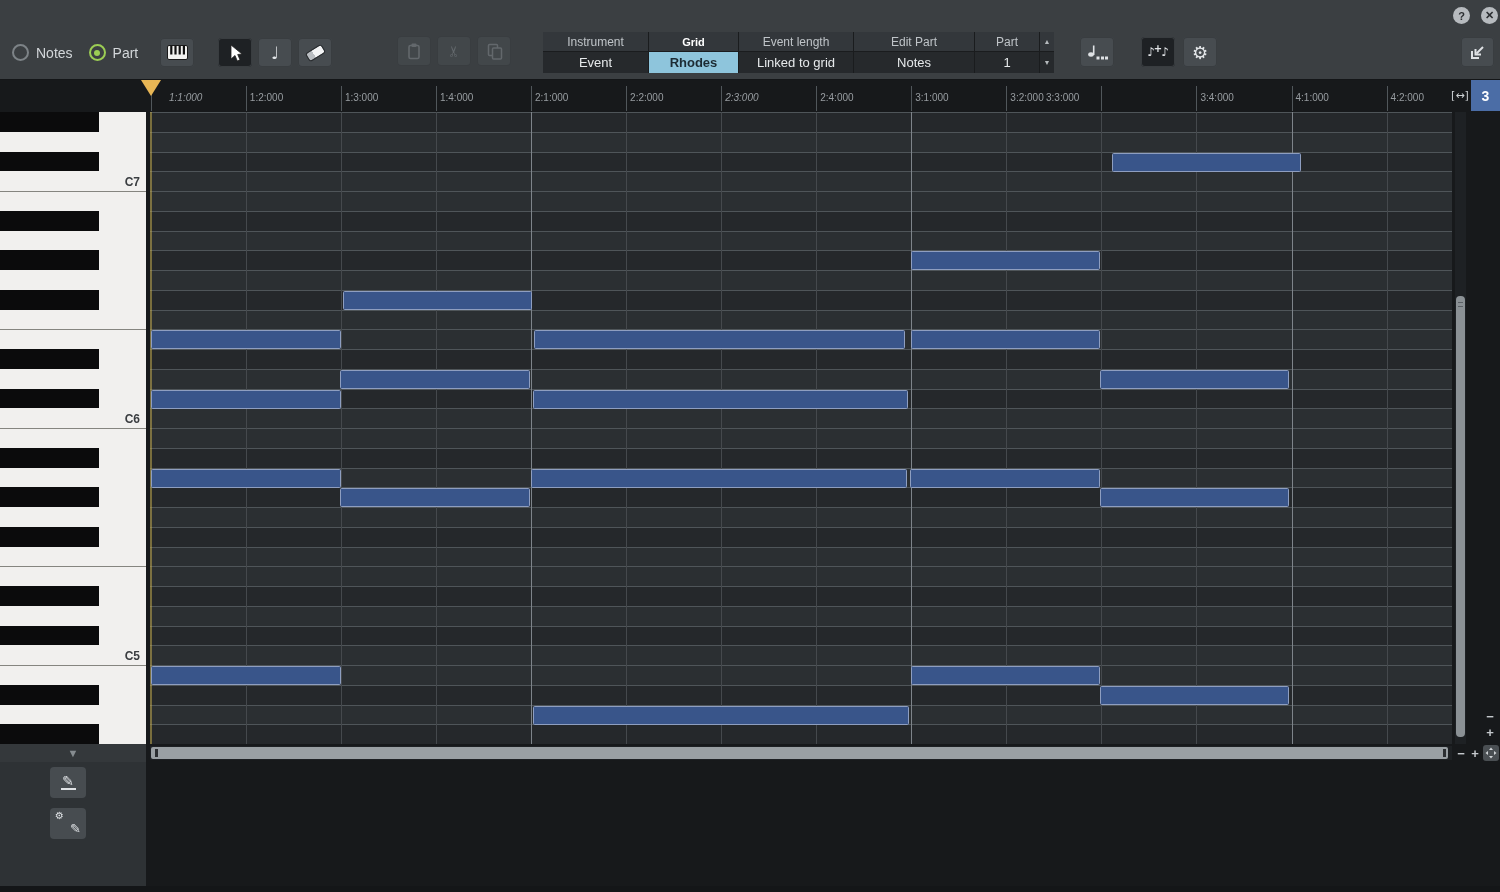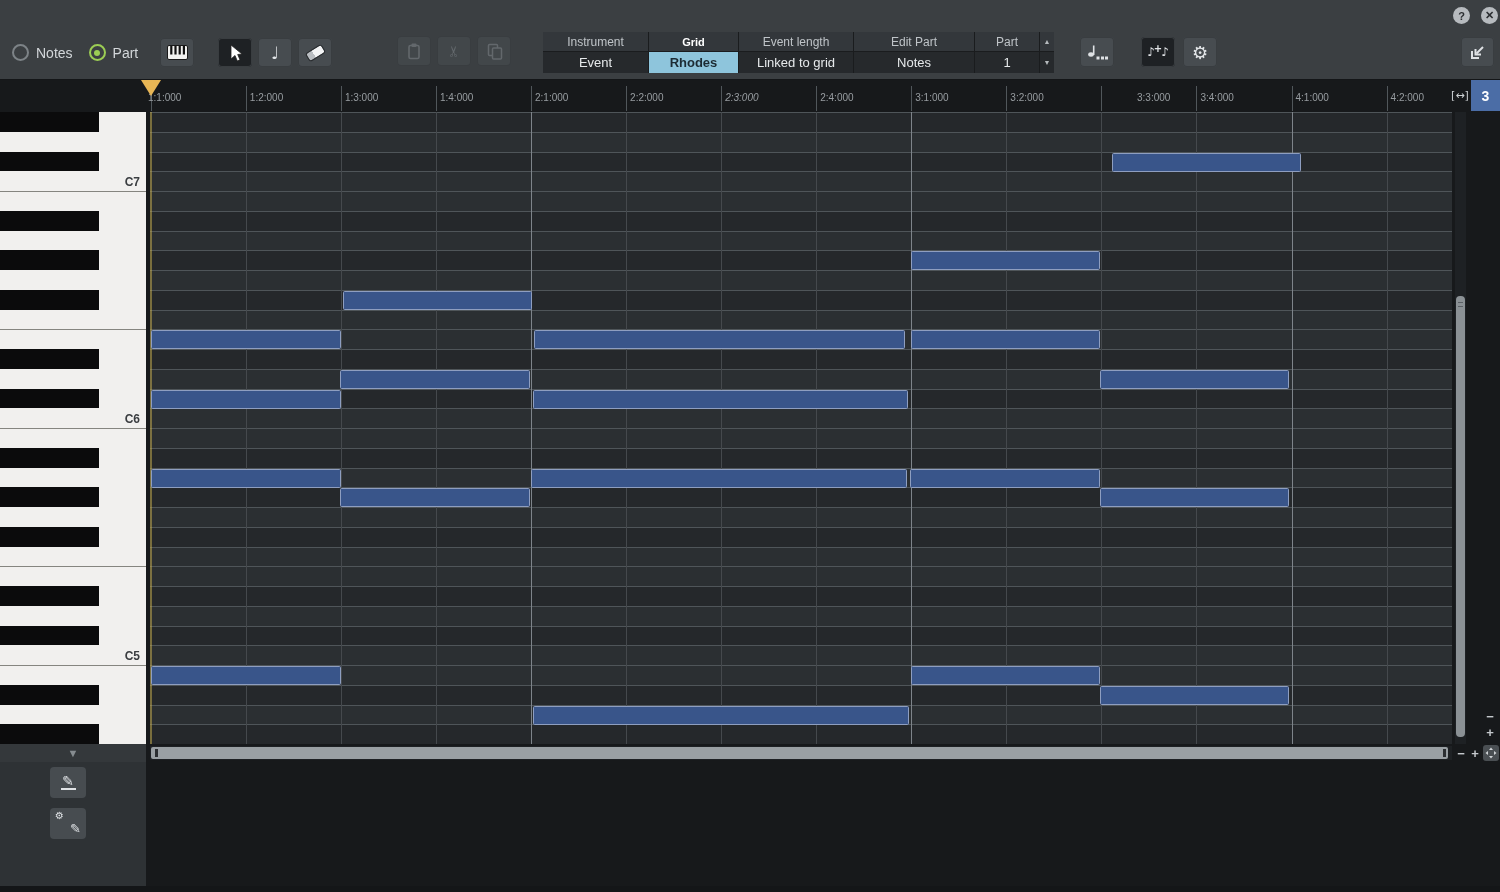--- a/index.html
+++ b/index.html
@@ -217,41 +217,41 @@
         <span class="wbar" style="height:10px"></span>
       <span class="wbar" style="height:16px"></span>
         <span class="wbar" style="height:12px"></span>
       <span class="wbar" style="height:19px"></span>
         <span class="wbar" style="height:9px"></span>
       <span class="wbar" style="height:5px"></span>
     </span>
   </div>
   <div id="ruler-layer">
       <div class="rtick" style="left: 150.8px;"></div>
-      <div class="rlabel" style="left: 148px;">1:1:000</div>
+      <div class="rlabel" style="left: 169px; font-style: italic;">1:1:000</div>
       <div class="rtick" style="left: 245.86px;"></div>
       <div class="rlabel" style="left: 249.86px;">1:2:000</div>
       <div class="rtick" style="left: 340.92px;"></div>
       <div class="rlabel" style="left: 344.92px;">1:3:000</div>
       <div class="rtick" style="left: 435.98px;"></div>
       <div class="rlabel" style="left: 439.98px;">1:4:000</div>
       <div class="rtick" style="left: 531.04px;"></div>
       <div class="rlabel" style="left: 535.04px;">2:1:000</div>
       <div class="rtick" style="left: 626.1px;"></div>
       <div class="rlabel" style="left: 630.1px;">2:2:000</div>
       <div class="rtick" style="left: 721.16px;"></div>
       <div class="rlabel" style="left: 725.16px; font-style: italic;">2:3:000</div>
       <div class="rtick" style="left: 816.22px;"></div>
       <div class="rlabel" style="left: 820.22px;">2:4:000</div>
       <div class="rtick" style="left: 911.28px;"></div>
       <div class="rlabel" style="left: 915.28px;">3:1:000</div>
       <div class="rtick" style="left: 1006.34px;"></div>
       <div class="rlabel" style="left: 1010.34px;">3:2:000</div>
       <div class="rtick" style="left: 1101.4px;"></div>
-      <div class="rlabel" style="left: 1137px;">3:3:000</div>
+      <div class="rlabel" style="left: 1046px;">3:3:000</div>
       <div class="rtick" style="left: 1196.46px;"></div>
       <div class="rlabel" style="left: 1200.46px;">3:4:000</div>
       <div class="rtick" style="left: 1291.52px;"></div>
       <div class="rlabel" style="left: 1295.52px;">4:1:000</div>
       <div class="rtick" style="left: 1386.58px;"></div>
       <div class="rlabel" style="left: 1390.58px;">4:2:000</div>
     </div>
   <div class="fit-ic">[↔]</div>
   <div class="badge">3</div>
   <div class="ph-tri"></div>

